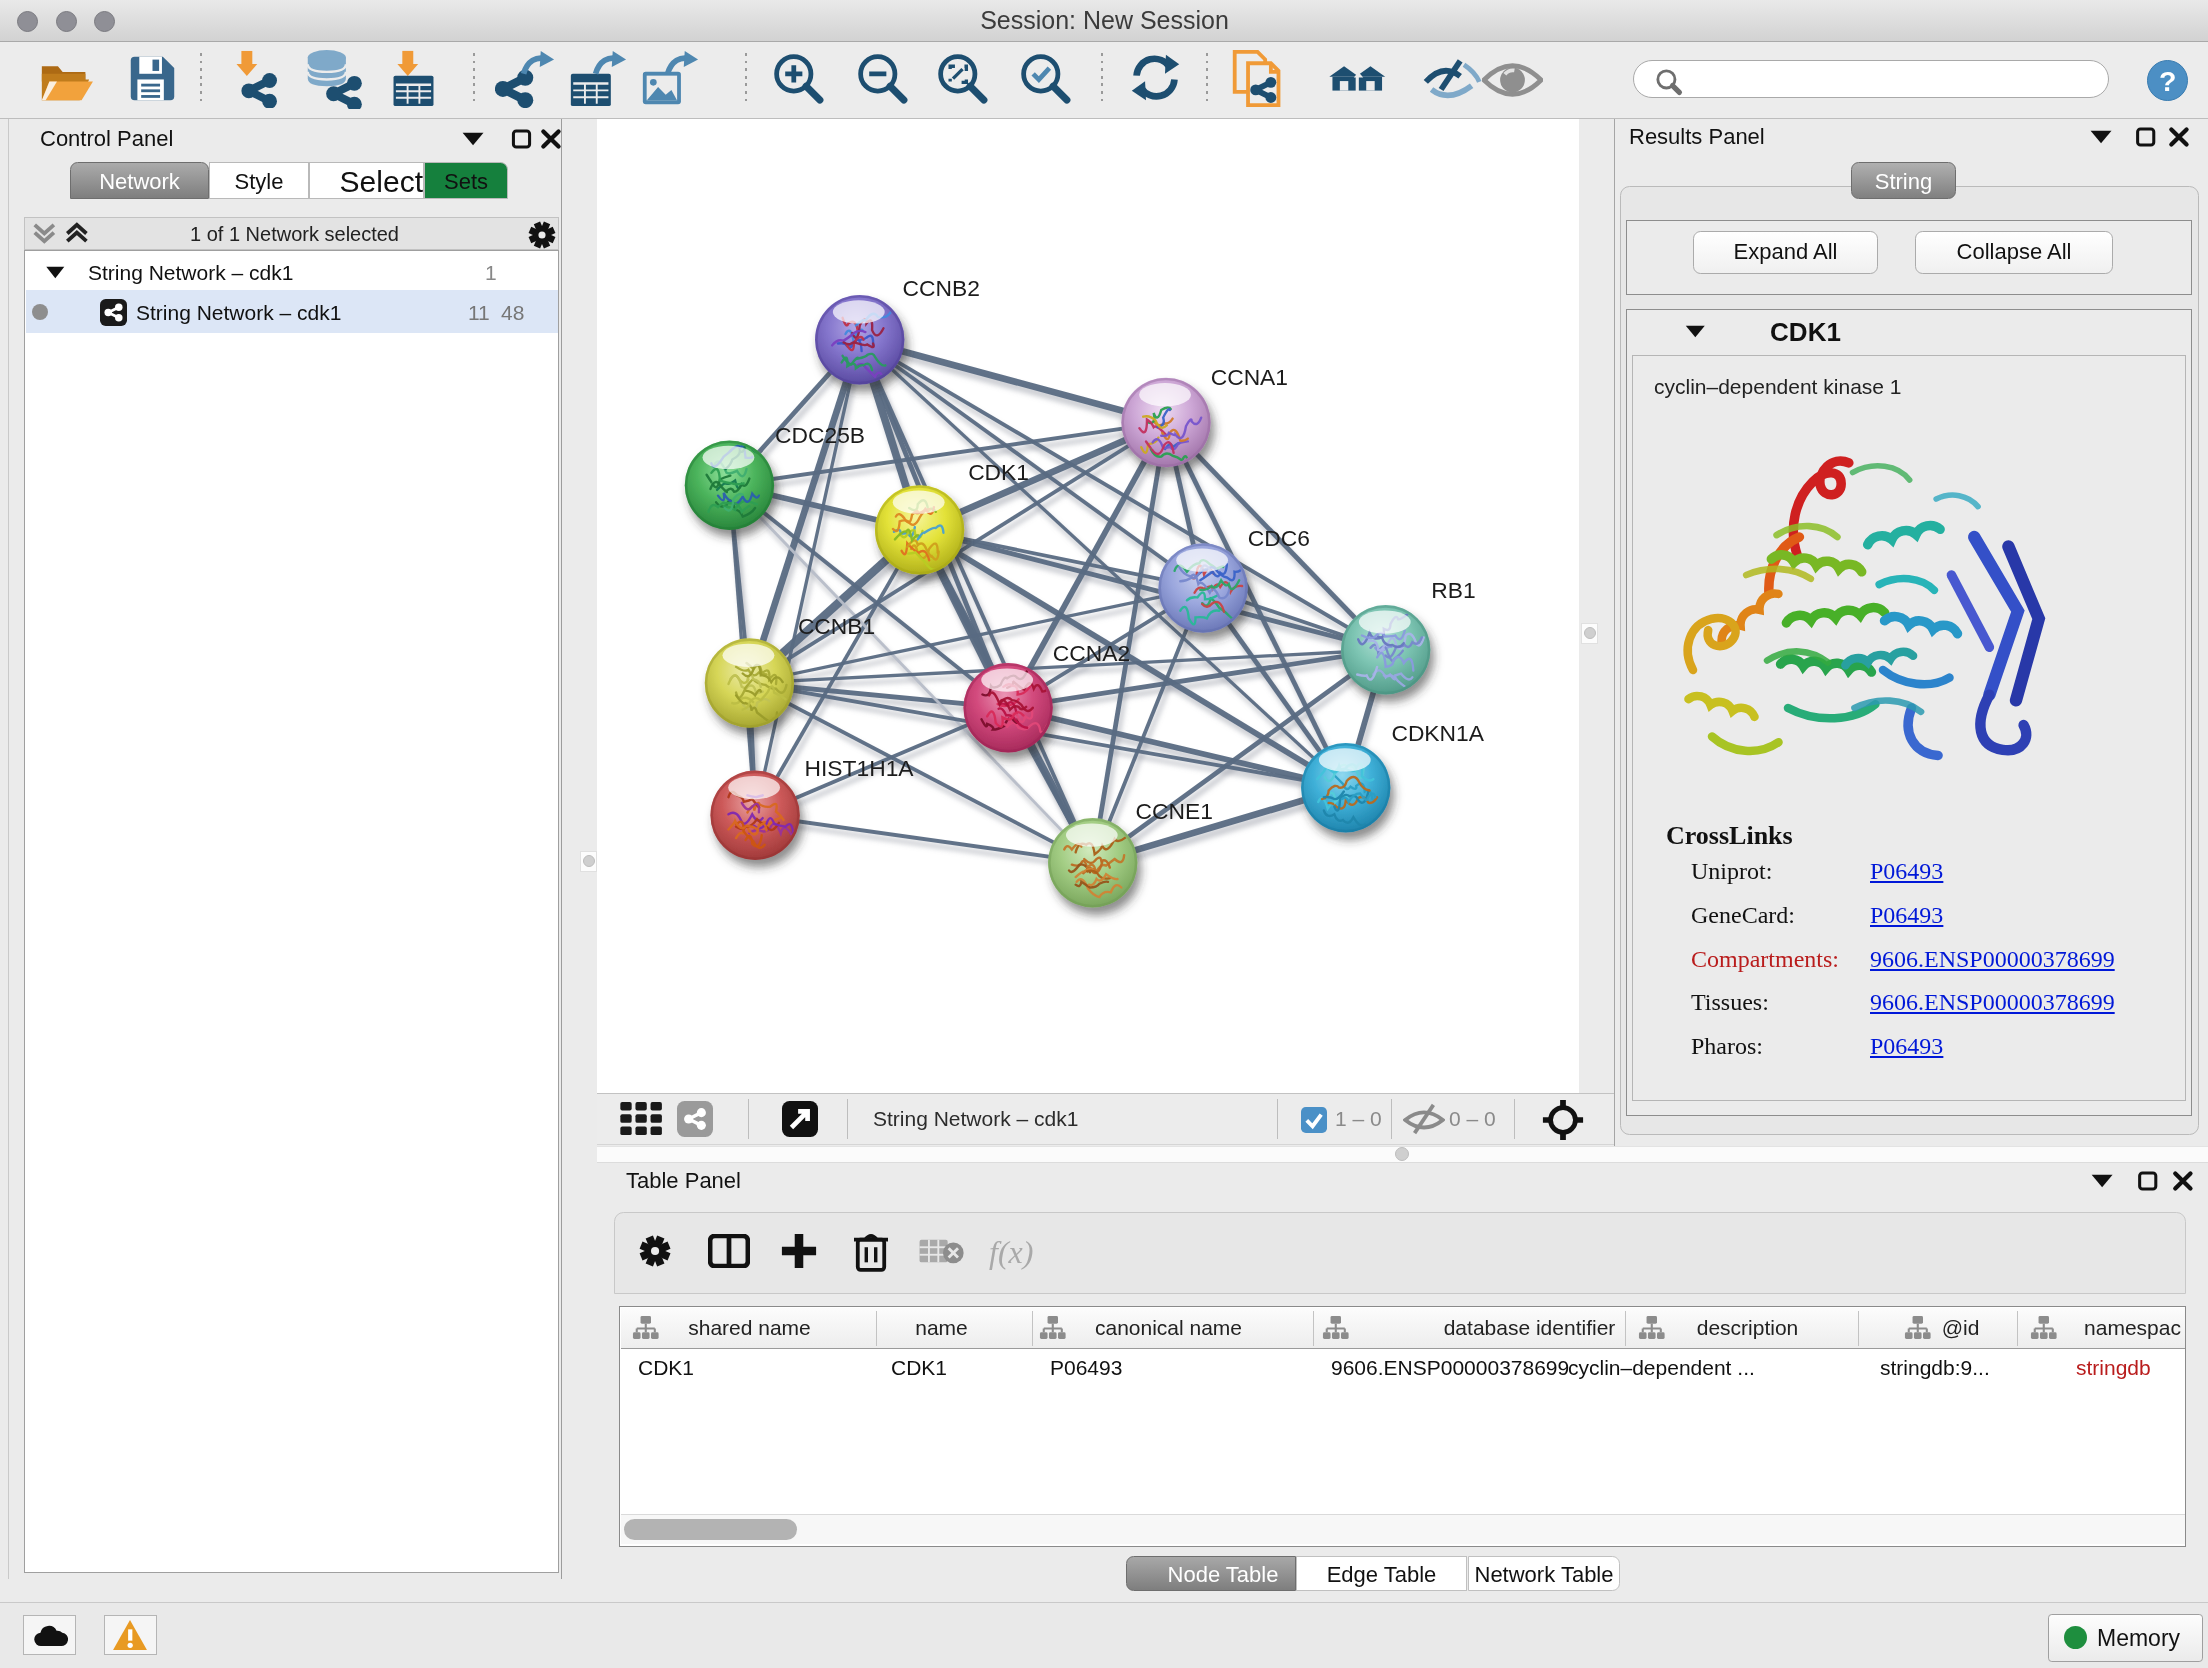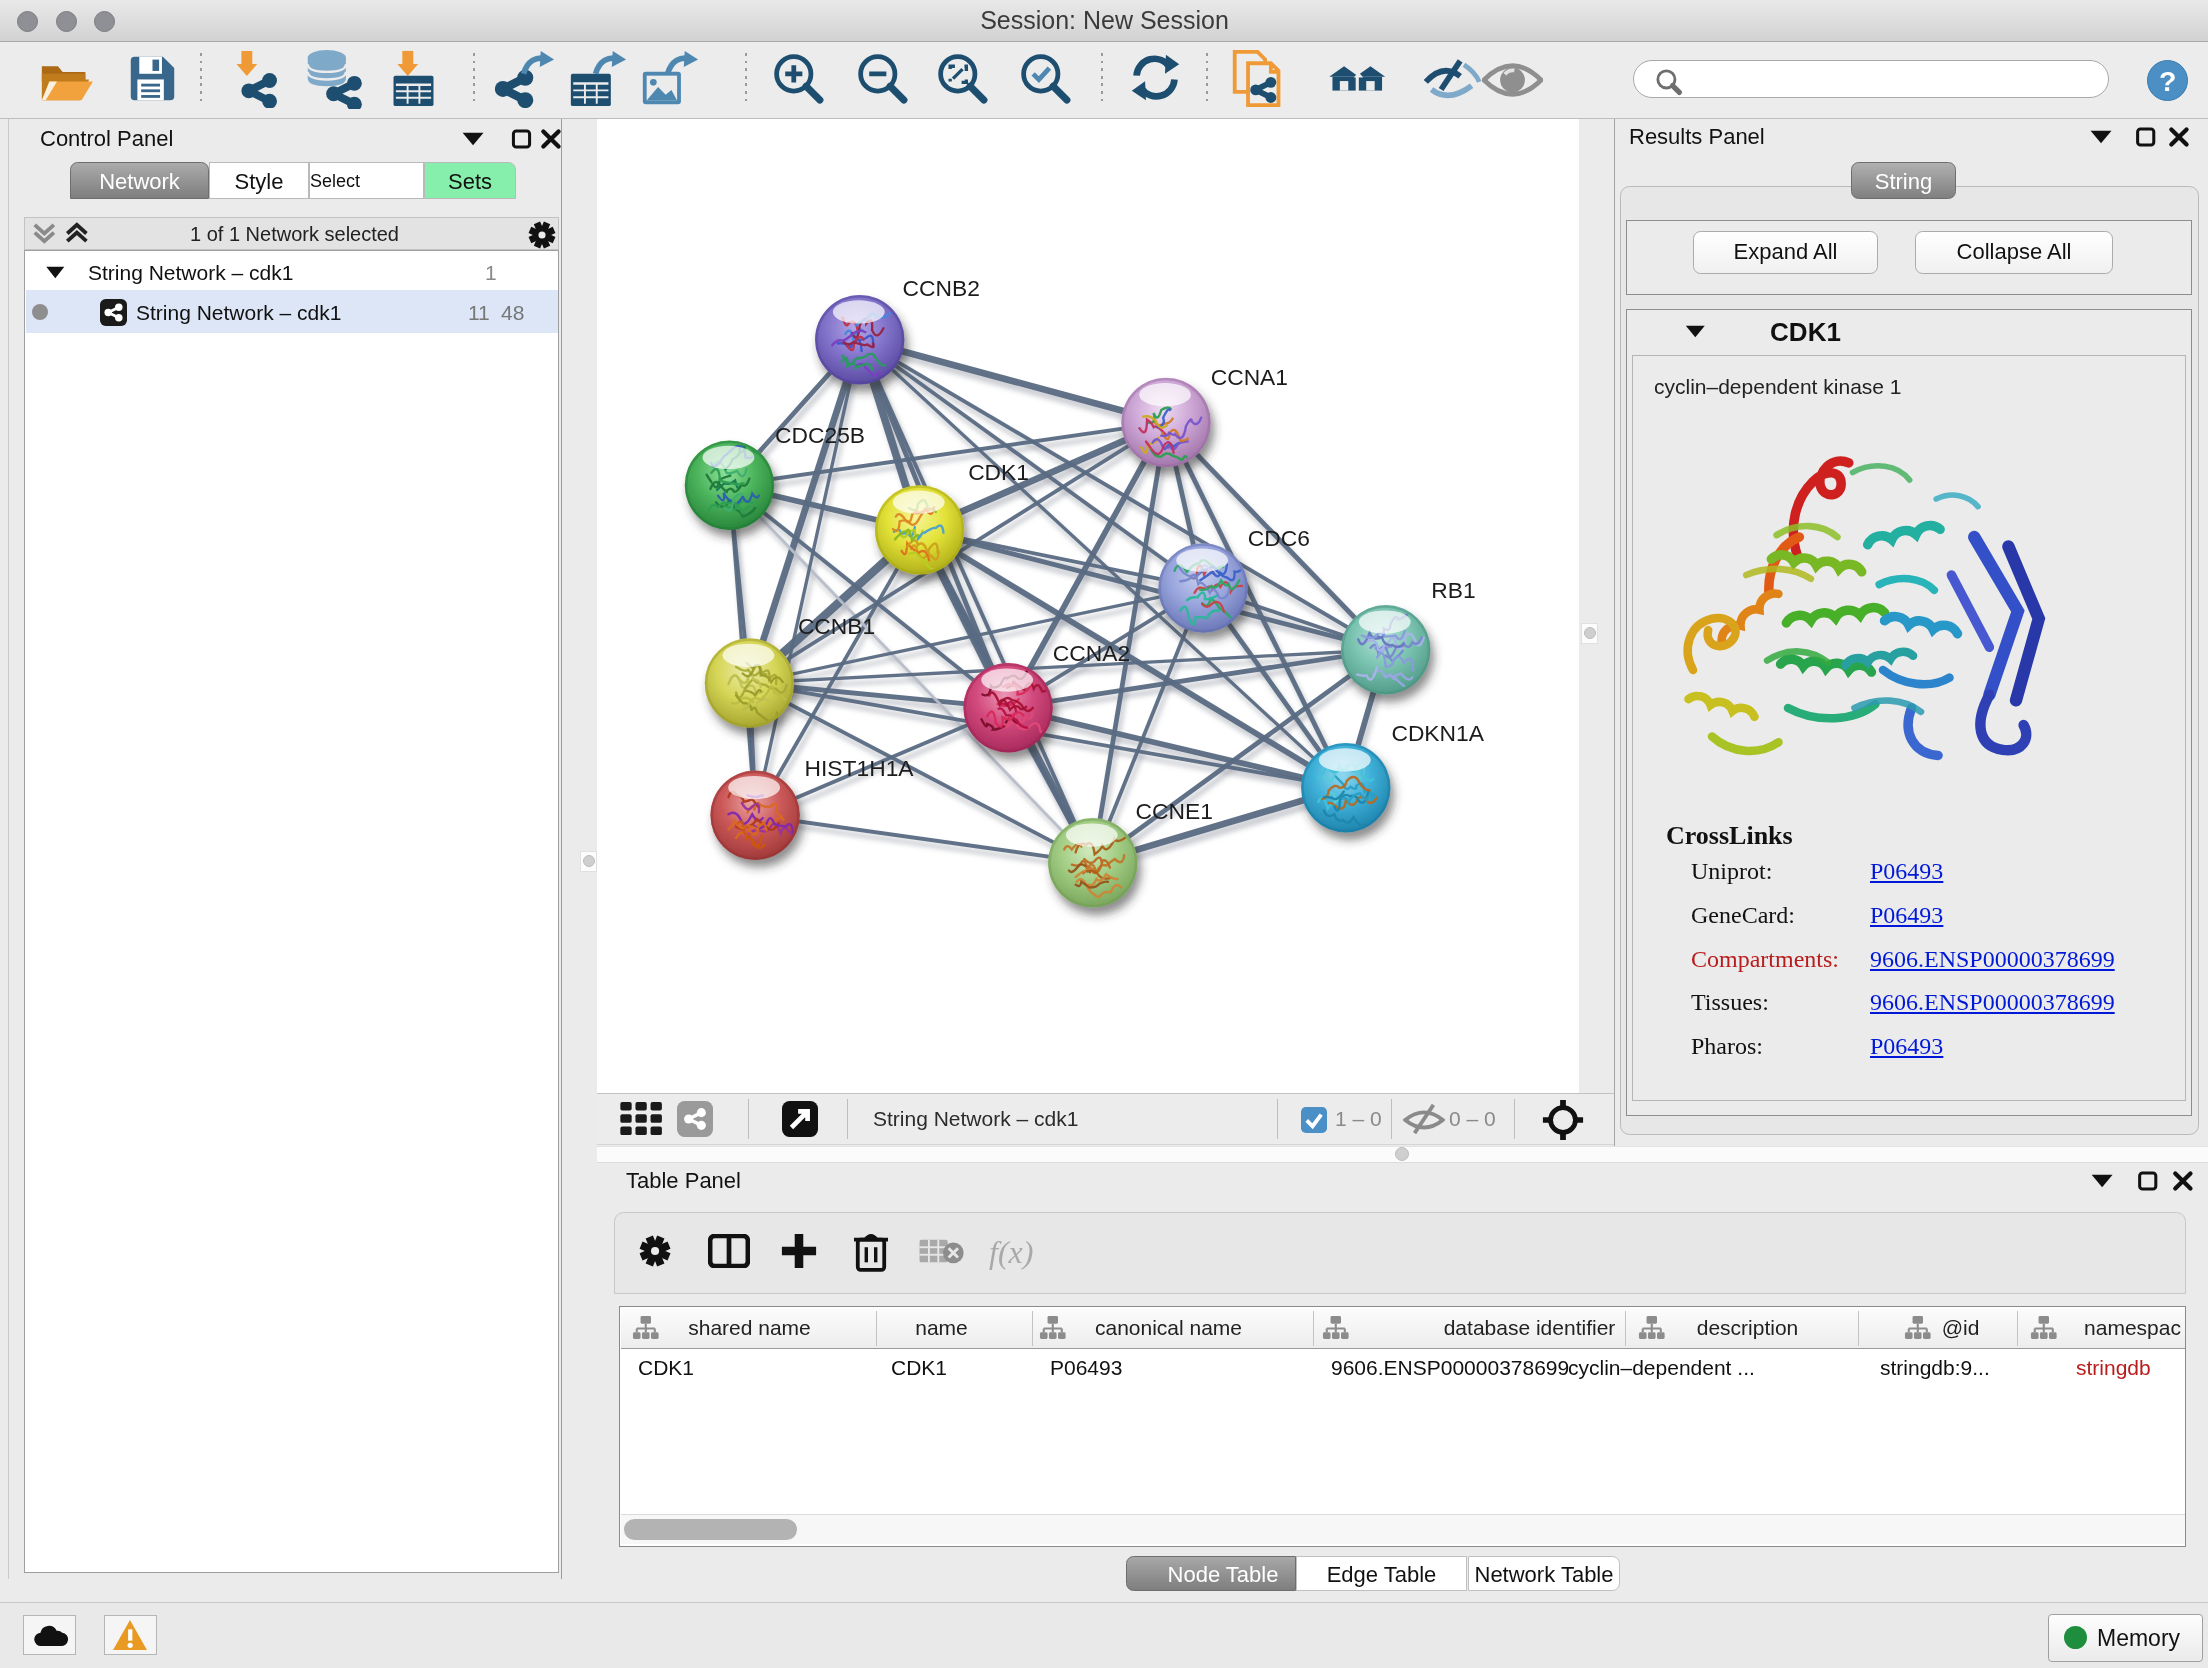--- a/index.html
+++ b/index.html
@@ -147,22 +147,22 @@
 <div style="position:absolute;left:2159px;top:62px;height:38px;line-height:38px;font-size:28.5px;color:#fff;font-weight:700;font-family:'Liberation Sans',sans-serif;white-space:nowrap;">?</div>
 <div style="position:absolute;left:7.6px;top:119px;width:554px;height:1460px;background:#ebebeb;border-right:1.9px solid #9c9c9c;border-left:1px solid #c9c9c9;"></div>
 <div style="position:absolute;left:40px;top:124px;height:29.5px;line-height:29.5px;font-size:22px;color:#111;font-weight:400;font-family:'Liberation Sans',sans-serif;white-space:nowrap;">Control Panel</div>
 <svg style="position:absolute;left:454px;top:120px;" width="116" height="38" viewBox="0 0 122 40">
     <polygon points="9.0,13.5 31.0,13.5 20,26.5" fill="#111"></polygon>
     <rect x="62.5" y="11.5" width="17" height="17" rx="3" fill="none" stroke="#111" stroke-width="3.2"></rect>
     <path d="M94.0 12.0 L110.0 28.0 M94.0 28.0 L110.0 12.0" stroke="#111" stroke-width="4.5" stroke-linecap="round"></path>
   </svg>
 <div style="position:absolute;left:70px;top:162px;width:139px;height:37px;background:linear-gradient(#ababab,#7e7e7e);border:1px solid #6e6e6e;border-radius:7.6px 7.6px 0 0;color:#fff;text-align:center;line-height:37px;font-size:22px;">Network</div>
 <div style="position:absolute;left:209px;top:162px;width:100px;height:37px;background:#fff;border:1px solid #b9b9b9;text-align:center;line-height:37px;font-size:22px;color:#111;">Style</div>
-<div style="position:absolute;left:309px;top:162px;width:115px;height:37px;background:#fff;border:1px solid #b9b9b9;text-align:left;line-height:37px;font-size:18px;color:#111;">Select</div>
-<div style="position:absolute;left:424px;top:162px;width:92px;height:37px;background:#86efac;border:1px solid #b9b9b9;border-radius:0 7.6px 0 0;text-align:center;line-height:37px;font-size:22px;color:#111;">Sets</div>
+<div style="position:absolute;left:309px;top:162px;width:115px;height:37px;background:#fff;border:1px solid #b9b9b9;text-align:right;line-height:37px;font-size:30px;color:#111;">Select</div>
+<div style="position:absolute;left:424px;top:162px;width:84px;height:37px;background:#15803d;border:1px solid #b9b9b9;border-radius:0 7.6px 0 0;text-align:center;line-height:37px;font-size:22px;color:#111;">Sets</div>
 <div style="position:absolute;left:24px;top:217px;width:535px;height:33px;background:#e3e3e3;border:1px solid #c2c2c2;"></div>
 <svg style="position:absolute;left:28.5px;top:221px;" width="67" height="27" viewBox="0 0 70 28">
     <path d="M6 4 l10 9 10-9 M6 12 l10 9 10-9" stroke="#8a8a8a" stroke-width="4" fill="none"></path>
     <path d="M40 13 l10-9 10 9 M40 21 l10-9 10 9" stroke="#222" stroke-width="4" fill="none"></path>
   </svg>
 <div style="position:absolute;left:-276px;width:1141px;text-align:center;top:221px;height:27px;line-height:27px;font-size:20px;color:#222;font-weight:400;font-family:'Liberation Sans',sans-serif;white-space:nowrap;">1 of 1 Network selected</div>
 <svg style="position:absolute;left:525px;top:220px;" width="34" height="30" viewBox="0 0 36 32">
     <line x1="25.1" y1="18.9" x2="30.9" y2="21.4" stroke="#111" stroke-width="7.3"></line>
     <line x1="20.9" y1="23.1" x2="23.4" y2="28.9" stroke="#111" stroke-width="7.3"></line>
     <line x1="15.1" y1="23.1" x2="12.6" y2="28.9" stroke="#111" stroke-width="7.3"></line>

